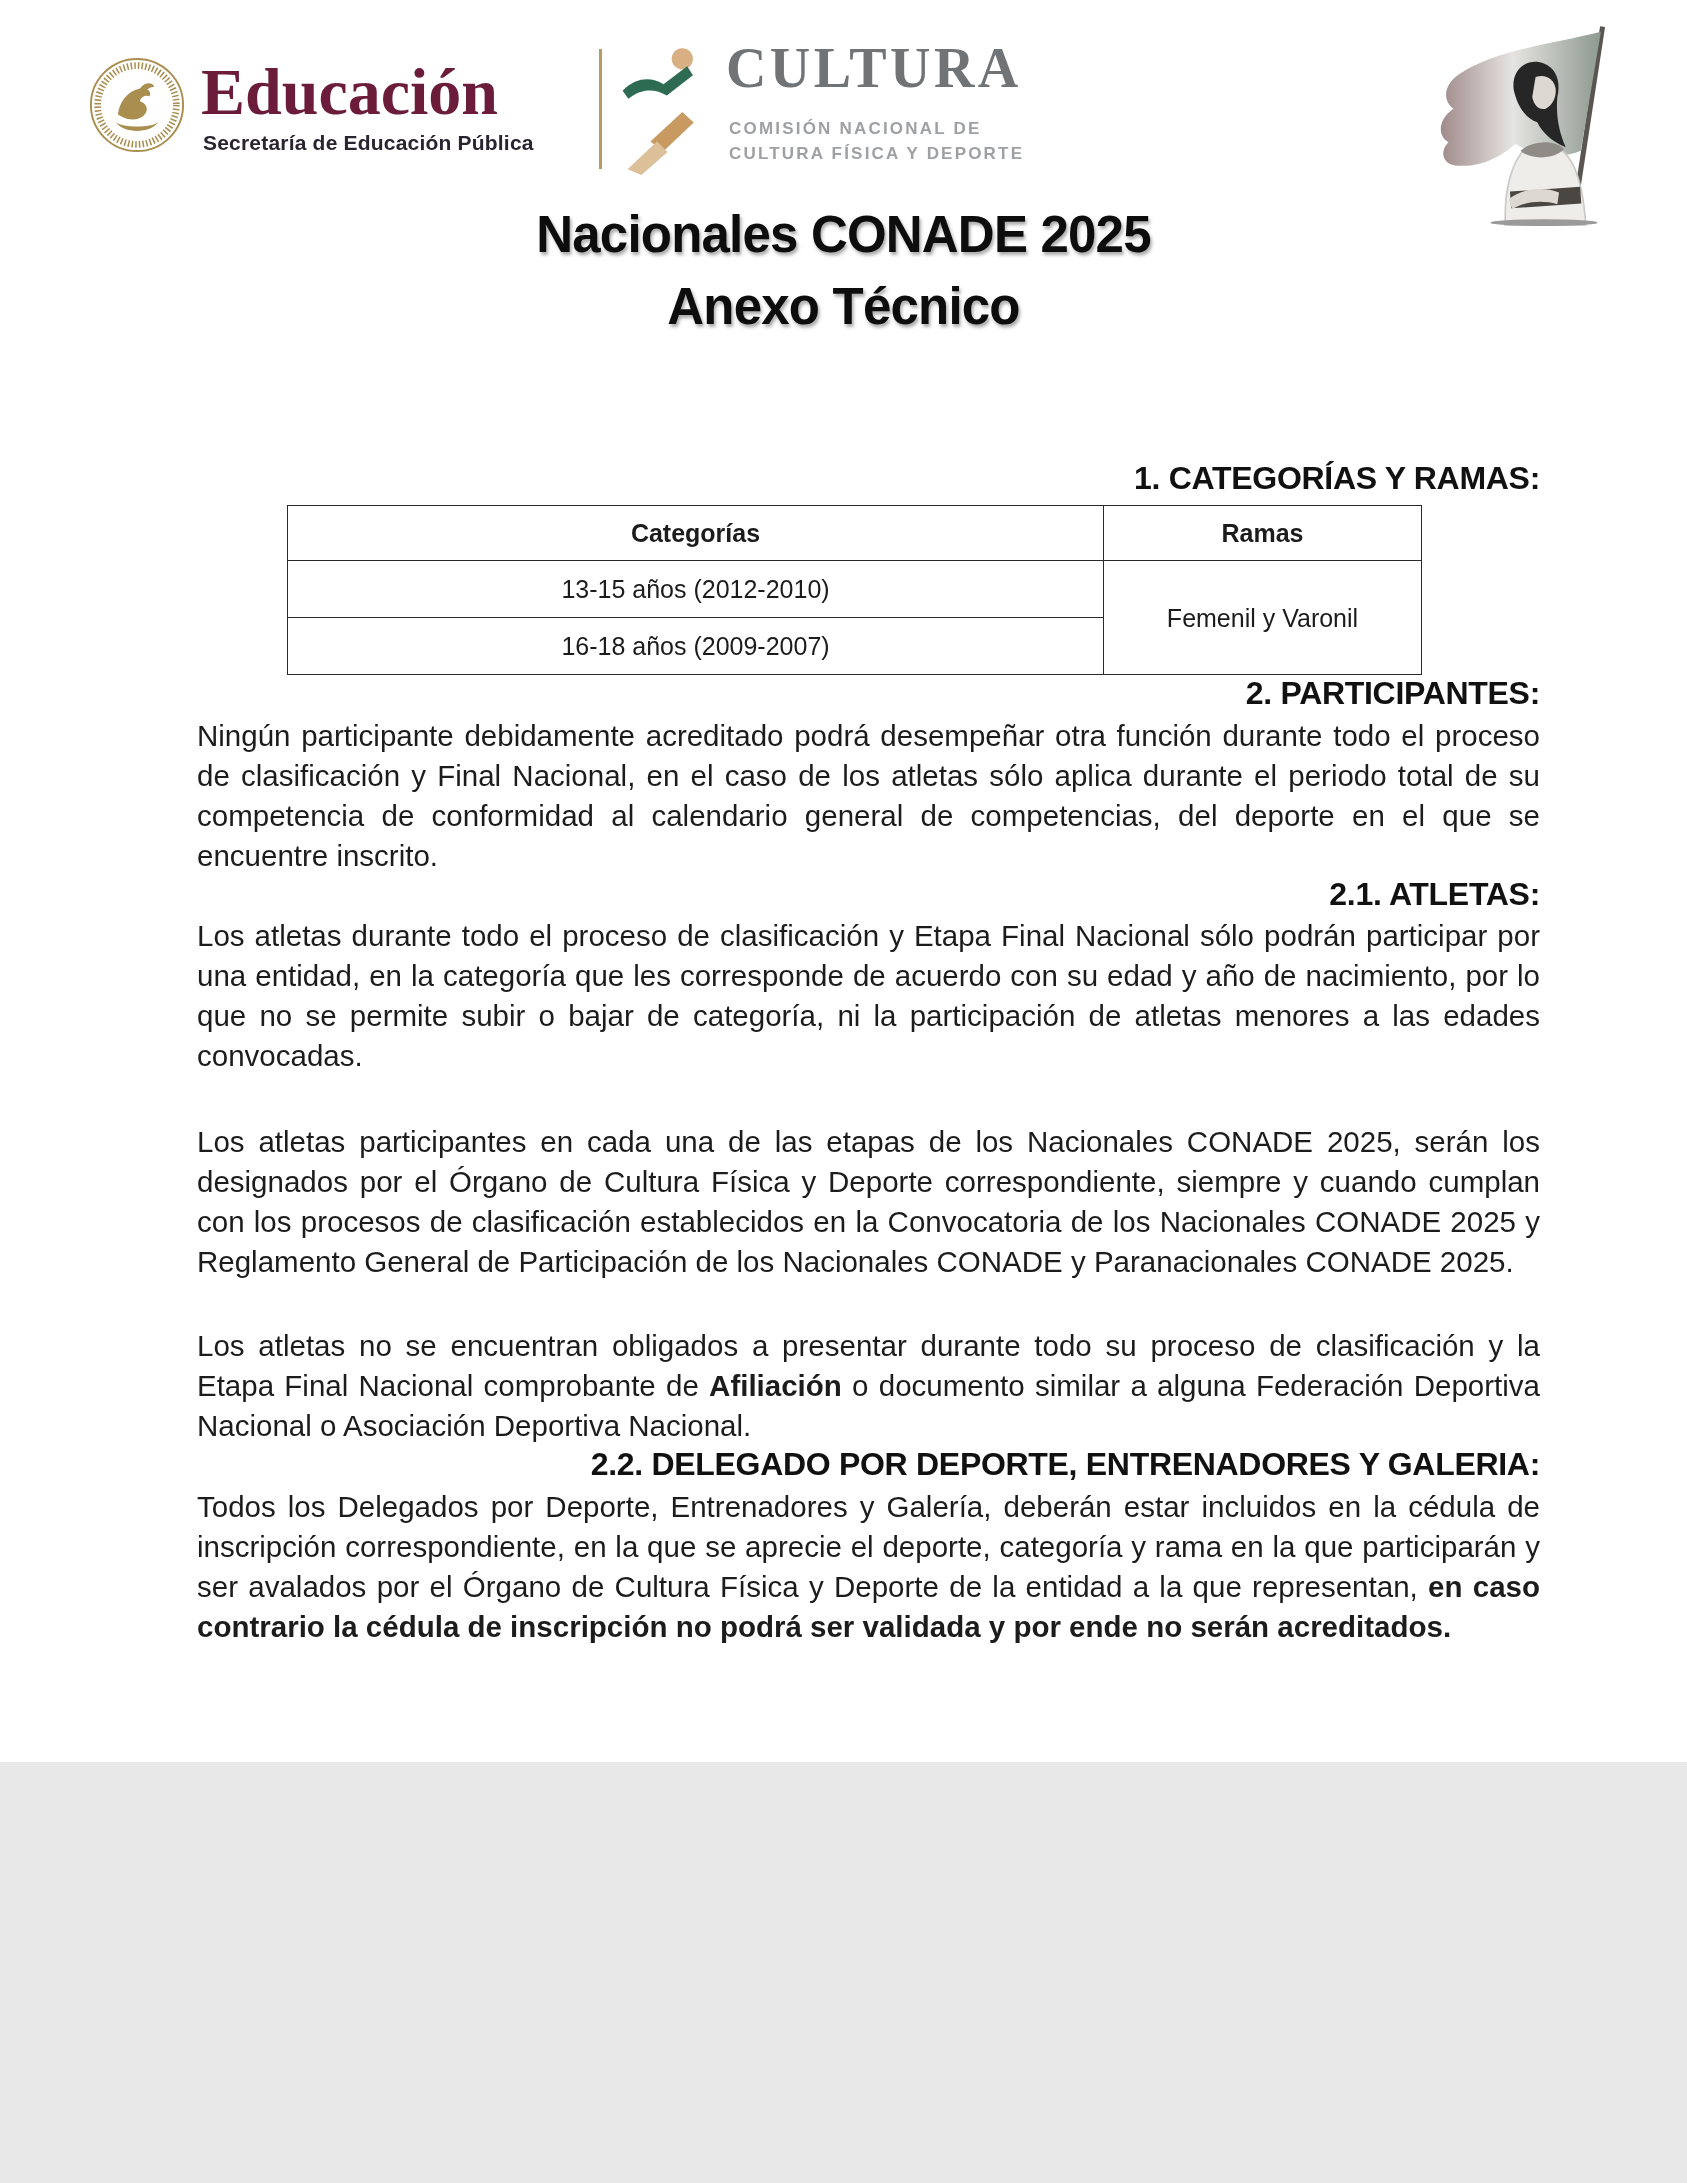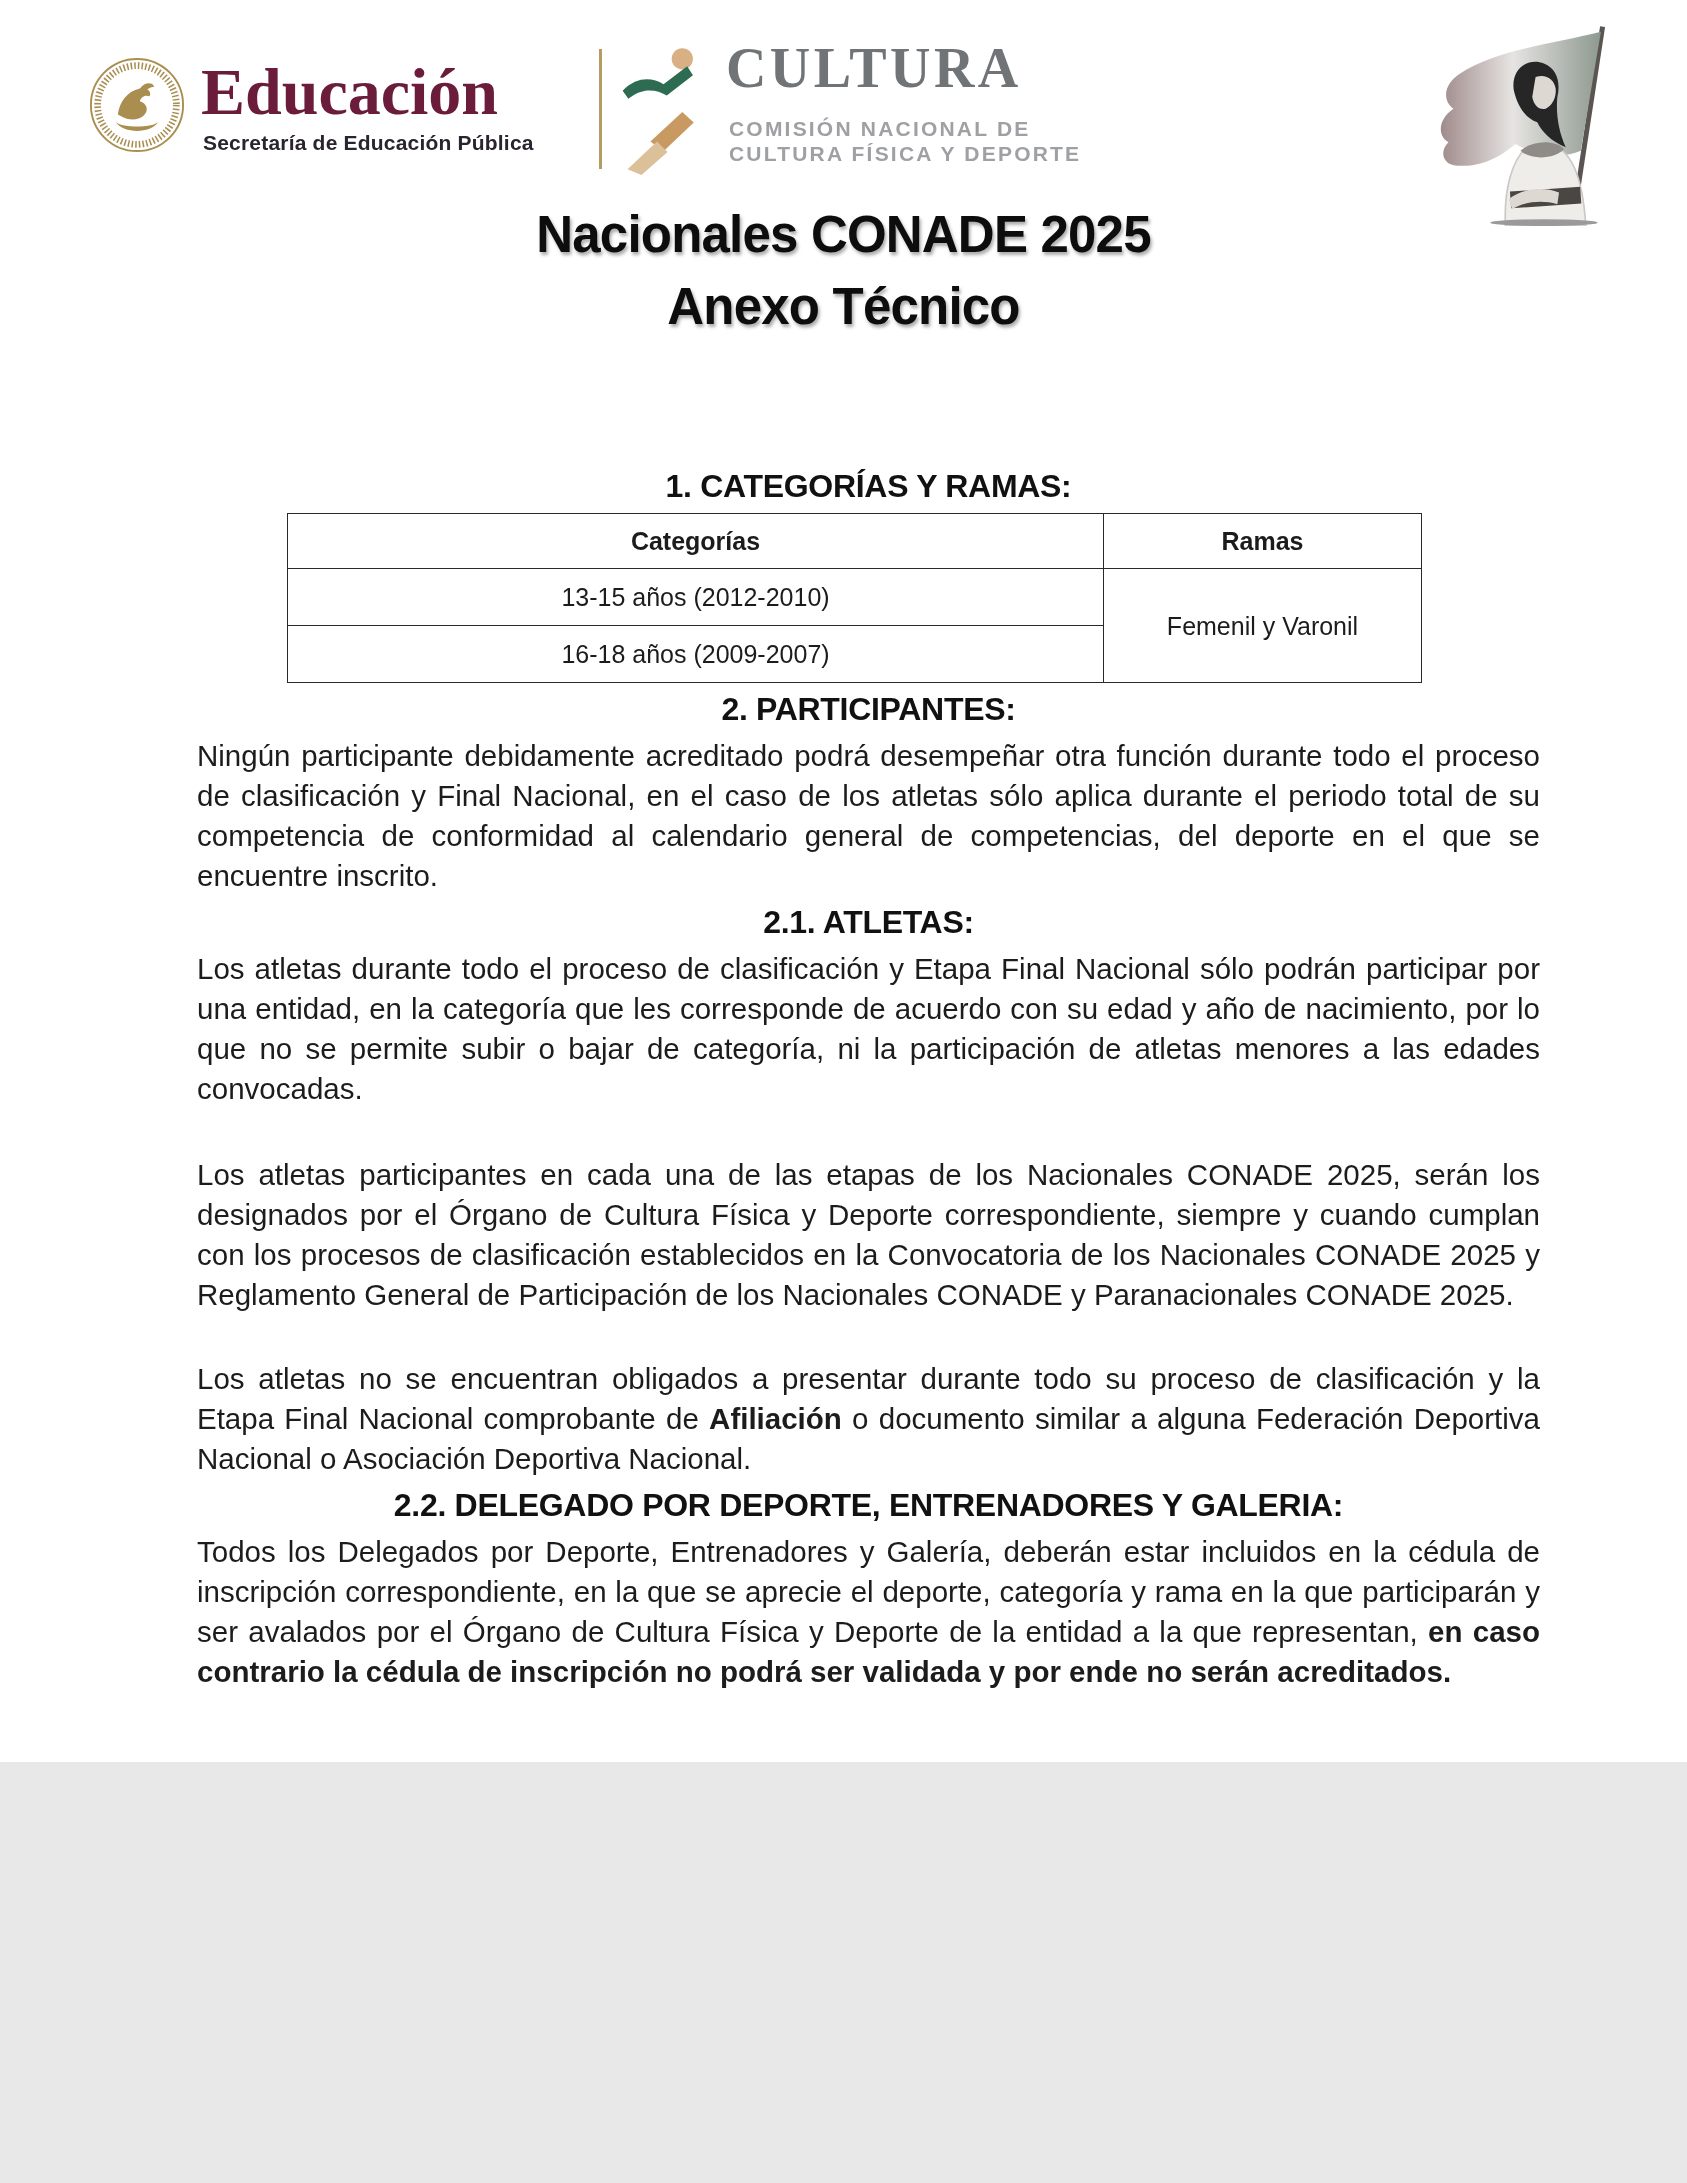--- a/index.html
+++ b/index.html
@@ -20,37 +20,37 @@
     left:203px; top:131px; font-size:21px; font-weight:bold; color:#2a2430;
     letter-spacing:0.2px;
   }
   .hdr-divider { left:599px; top:49px; width:2.5px; height:120px; background:#b39b62; }
   .runner { left:621px; top:42px; width:94px; height:135px; }
   .conade-name {
     left:726px; top:40px; font-family:"Liberation Serif", serif; font-weight:bold;
     font-size:56px; line-height:1; color:#717477; letter-spacing:3.4px;
   }
   .conade-sub {
-    left:729px; top:116px; font-size:21px; line-height:25px; color:#9fa0a3;
+    left:729px; top:116px; font-size:17px; line-height:25px; color:#9fa0a3;
     letter-spacing:2.2px; font-weight:bold;
   }
   .flag-woman { left:1394px; top:25px; width:253px; height:201px; }
 
   
   .title-block {
     left:0; top:199px; width:1687px; text-align:center;
     font-weight:bold; font-size:51px; line-height:72px; letter-spacing:-0.8px;
     color:#0d0d0d; text-shadow:1.7px 2.5px 3.4px rgba(70,70,70,0.45);
   }
 
   
   .content { left:197px; top:460px; width:1343px; font-size:29.5px; line-height:40px; text-align:justify; }
   .content h3 {
     font-size:32px; line-height:37px; font-weight:bold; letter-spacing:-0.3px;
-    margin:8px; text-align:center; color:#111;
+    margin:0; text-align:right; color:#111;
   }
   .content p { margin:3.4px 0 0 0; }
   .mt-h2  { margin-top:54px; }
   .mt-h21 { margin-top:52px; }
   .mt-h22 { margin-top:40px; }
   .mt-p2  { margin-top:46px !important; }
   .mt-p3  { margin-top:44px !important; }
   .bold { font-weight:bold; }
 
   

